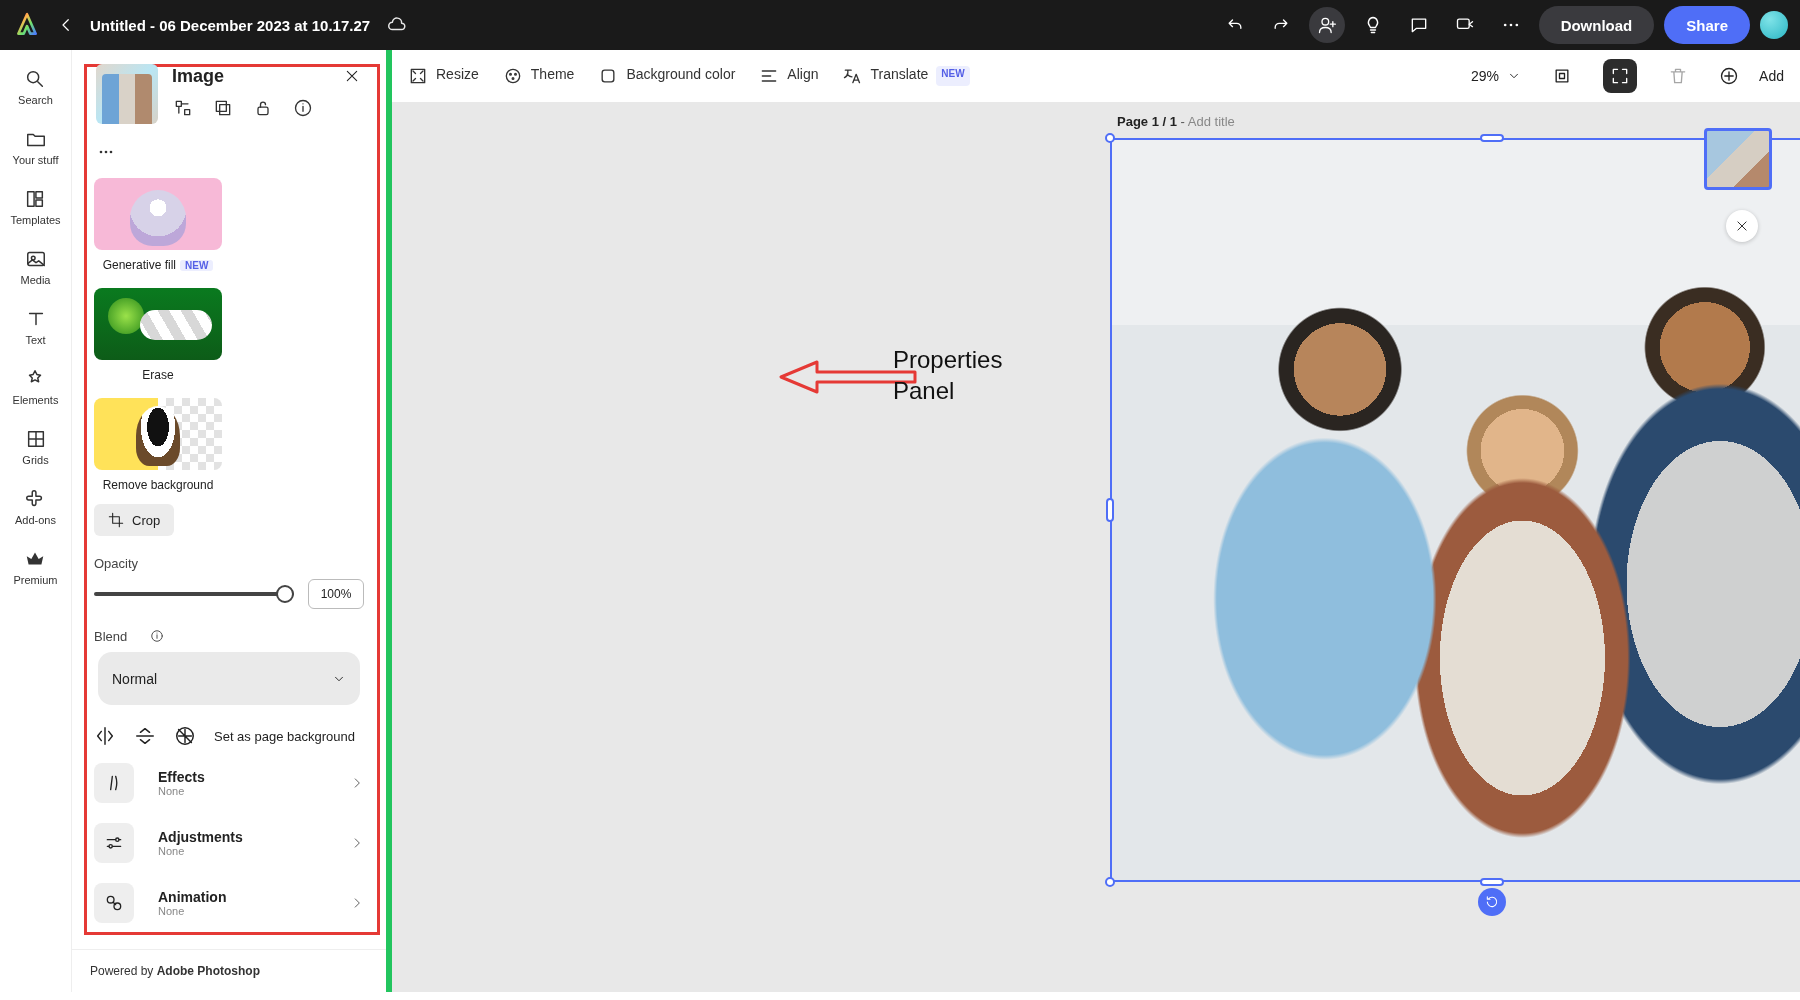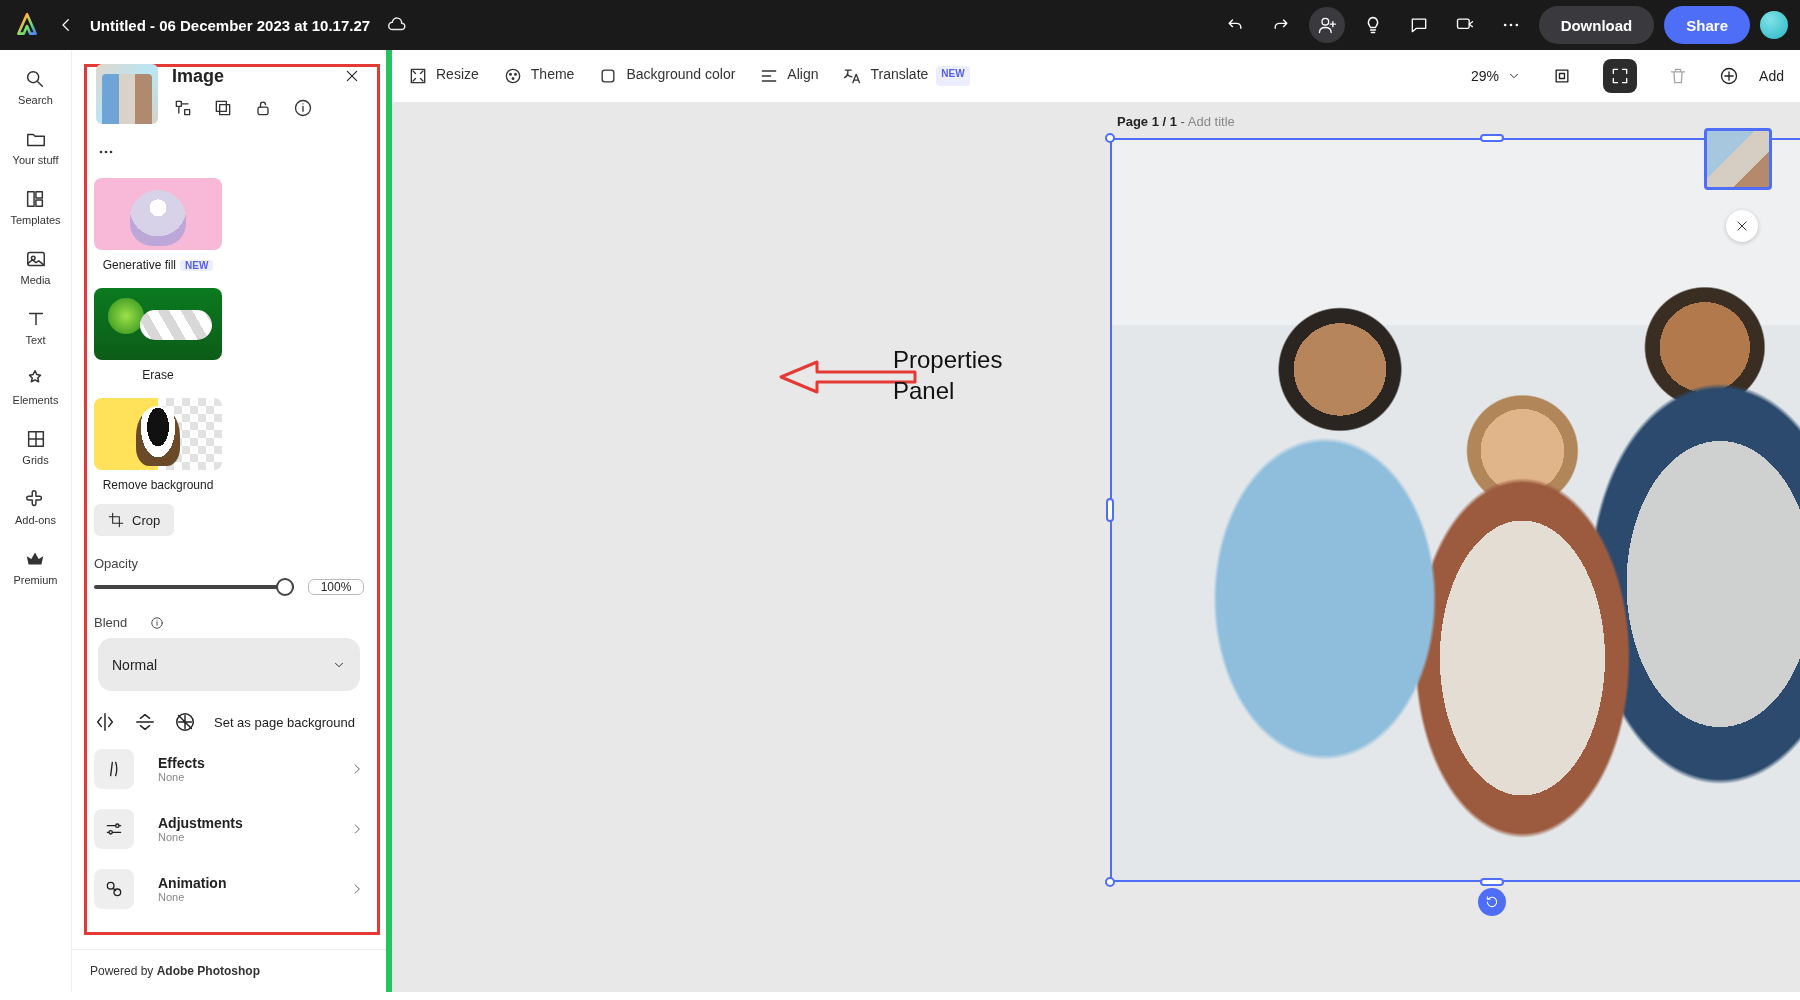--- a/index.html
+++ b/index.html
@@ -66,21 +66,21 @@
   .tile-label{margin-top:8px;font-size:12px;text-align:center}
   .tile .new-badge{display:inline-block;margin-left:4px;padding:0 5px;background:#eceefe;color:#5560e6;border-radius:3px;font-size:10px;font-weight:600}
 
   .crop-btn{margin:12px 0 0 16px;display:inline-flex;align-items:center;gap:8px;padding:8px 14px;background:#ececec;border-radius:6px;cursor:pointer;font-size:13px}
   .crop-btn svg{width:16px;height:16px}
 
   .field-label{padding:20px 16px 0 16px;font-size:13px;color:#444}
   .slider-row{display:flex;align-items:center;gap:14px;padding:8px 16px 0 16px}
   .slider{flex:1;height:4px;background:#444;border-radius:2px;position:relative}
   .slider-knob{position:absolute;right:0;top:-7px;width:18px;height:18px;border:2px solid #444;background:#fff;border-radius:50%;cursor:pointer}
-  .opacity-box{width:56px;height:16px;border:1px solid #bbb;border-radius:6px;display:flex;align-items:center;justify-content:center;font-size:12px}
+  .opacity-box{width:56px;height:30px;border:1px solid #bbb;border-radius:6px;display:flex;align-items:center;justify-content:center;font-size:12px}
 
   .select{margin:8px 20px 0;height:53px;background:#eaeaea;border-radius:14px;display:flex;align-items:center;justify-content:space-between;padding:0 14px;cursor:pointer;font-size:14px}
   .actions-row{display:flex;align-items:center;gap:18px;padding:20px 16px 0 16px}
   .mirror-ic,.liquify-ic,.patbg-ic{width:22px;height:22px;cursor:pointer}
   .setbg-label{font-size:13px;cursor:pointer}
 
   .exp-row{margin:12px 16px 0 16px;height:48px;background:#fff;border-radius:8px;display:flex;align-items:center;gap:24px;cursor:pointer}
   .exp-ic{width:40px;height:40px;background:#eee;border-radius:8px;display:flex;align-items:center;justify-content:center}
   .exp-row .col{display:flex;flex-direction:column}
   .exp-row .ttl{font-size:14px;font-weight:700}
@@ -344,21 +344,21 @@
       </div>
 
       <div class="field-label">Opacity</div>
       <div class="slider-row">
         <div class="slider">
             <div class="slider-knob"></div>
           </div>
         <div class="opacity-box">100%</div>
       </div>
 
-      <div class="field-label" style="display:flex;align-items:center;gap:23px">
+      <div class="field-label" style="display:flex;align-items:flex-start;gap:23px">
         <span>Blend</span>
         <span>
             <svg width="14" height="14" viewBox="0 0 24 24">
               <circle class="str" cx="12" cy="12" r="9"></circle>
               <path class="str" d="M12 10v6M12 7v0"></path>
             </svg>
           </span>
       </div>
       <div class="select">
         <span>Normal</span>

